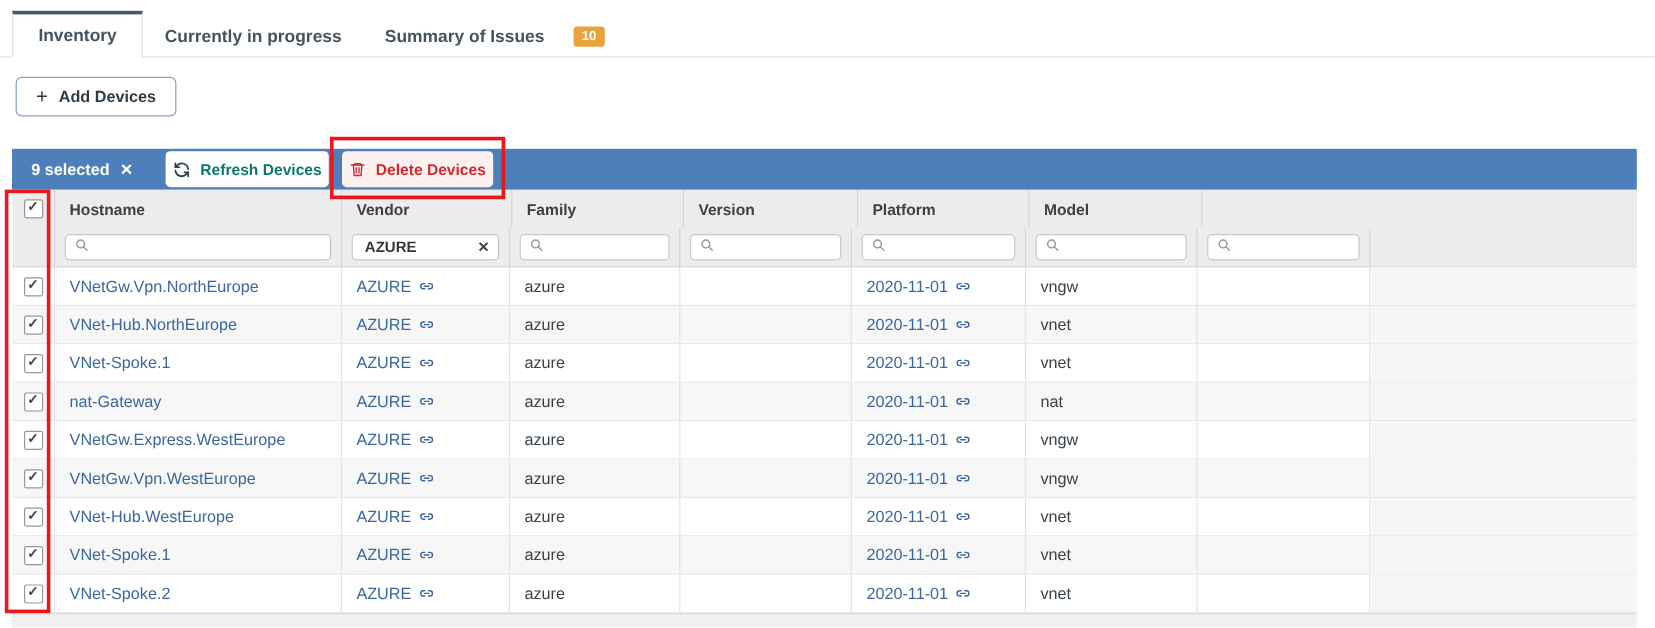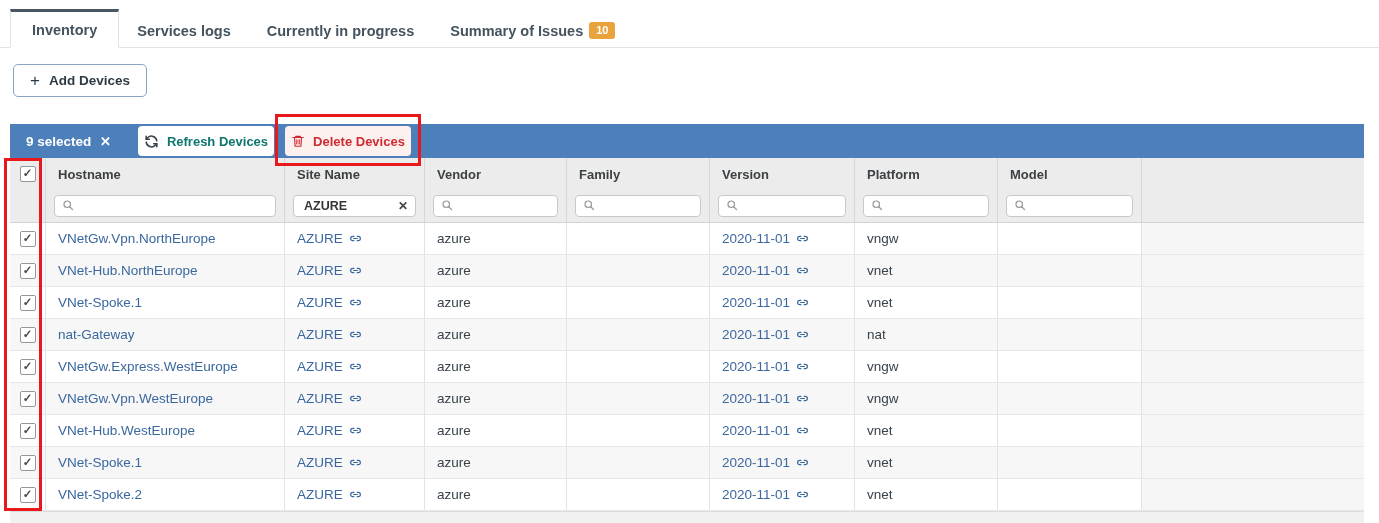--- a/index.html
+++ b/index.html
@@ -7,21 +7,21 @@
     font-family:"Liberation Sans", sans-serif; }
   .page { position:relative; width:1379px; height:523px; background:#fff; }
 
   
   .tabbar { display:flex; align-items:flex-end; height:48px; border-bottom:1px solid #e2e2e2; padding-left:10px; }
   .tab { color:#44535e; font-size:14.5px; font-weight:600; padding:0 18px; height:33px;
     display:flex; align-items:center; cursor:pointer; }
   .tab.active { background:#fff; border:1px solid #e2e2e2; border-bottom:1px solid #fff;
     border-top:3px solid #4a5763; height:39px; margin-bottom:-1px; padding:11px 21px; }
   .badge { background:#e9a33c; color:#fff; font-size:11px; font-weight:700; border-radius:3px;
-    padding:3px 7px; margin-left:6px; line-height:1; }
+    padding:3px 7px; margin-left:24px; line-height:1; }
 
   
   .actions { margin:16px 0 0 13px; height:60px; }
   .add-btn { display:inline-flex; align-items:center; gap:9px; background:#fff;
     border:1px solid #89a4c4; border-radius:5px; height:33px; padding:0 16px;
     font-family:inherit; font-size:13.5px; font-weight:600; color:#2f3b44; cursor:pointer; }
   .plus { font-size:17px; font-weight:400; color:#2f3b44; line-height:1; }
 
   
   .table-wrap { position:absolute; left:10px; top:124px; width:1354px; }
@@ -85,23 +85,20 @@
   .annot-delete { left:275px; top:114px; width:146px; height:52px; }
 </style>
 </head>
 <body>
 
 <div class="page">
 
   <div class="tabbar">
     <div class="tab active">
       <span>Inventory</span>
-    </div>
-    <div class="tab">
-      <span>Services logs</span>
     </div>
     <div class="tab">
       <span>Currently in progress</span>
     </div>
     <div class="tab">
       <span>Summary of Issues</span>
       <span class="badge">10</span>
     </div>
   </div>
 
@@ -140,21 +137,20 @@
         <span>Delete Devices</span>
       </button>
     </div>
 
     <div class="thead">
       <div class="hrow">
         <div class="hcell cb-col">
           <span class="checkbox">✓</span>
         </div>
         <div class="hcell col-host">Hostname</div>
-        <div class="hcell col-site">Site Name</div>
         <div class="hcell col-vend">Vendor</div>
         <div class="hcell col-fam">Family</div>
         <div class="hcell col-ver">Version</div>
         <div class="hcell col-plat">Platform</div>
         <div class="hcell col-mod">Model</div>
         <div class="hcell col-fill"></div>
       </div>
       <div class="frow">
         <div class="fcell cb-col"></div>
         <div class="fcell col-host">

